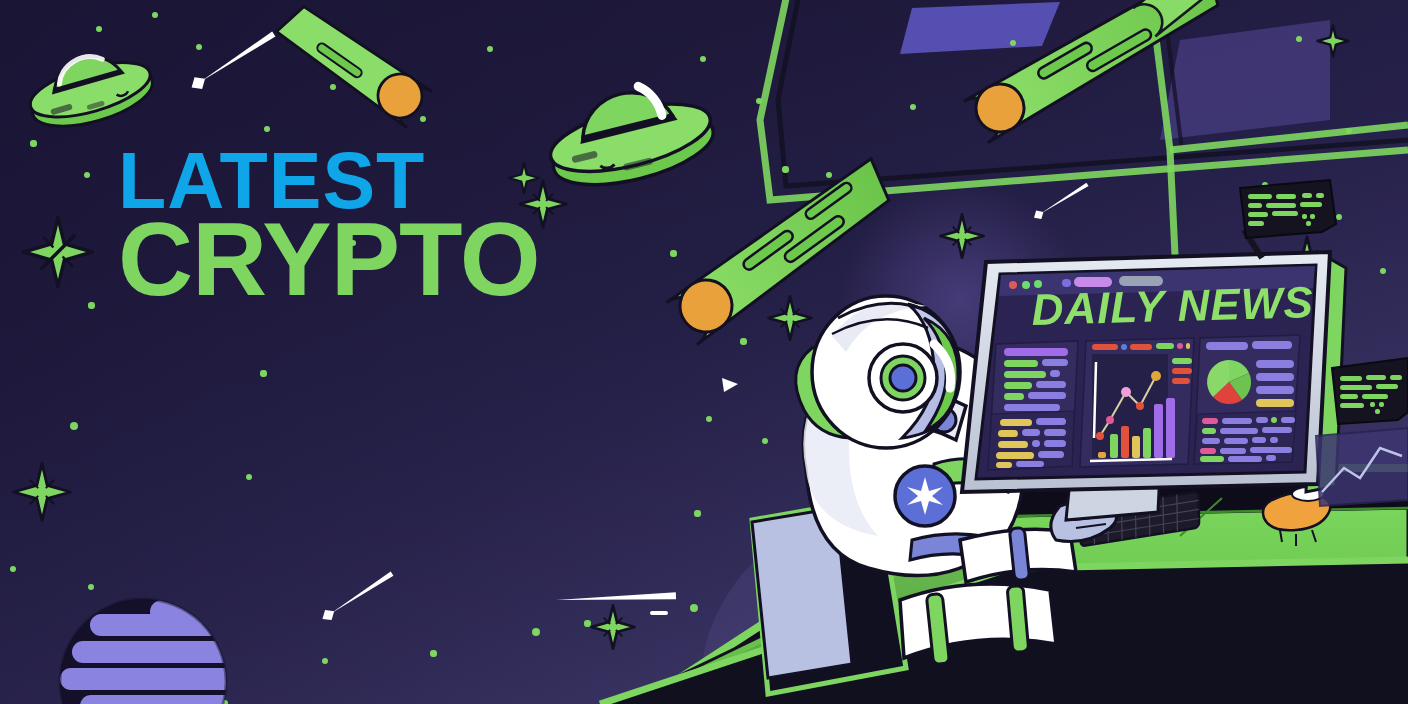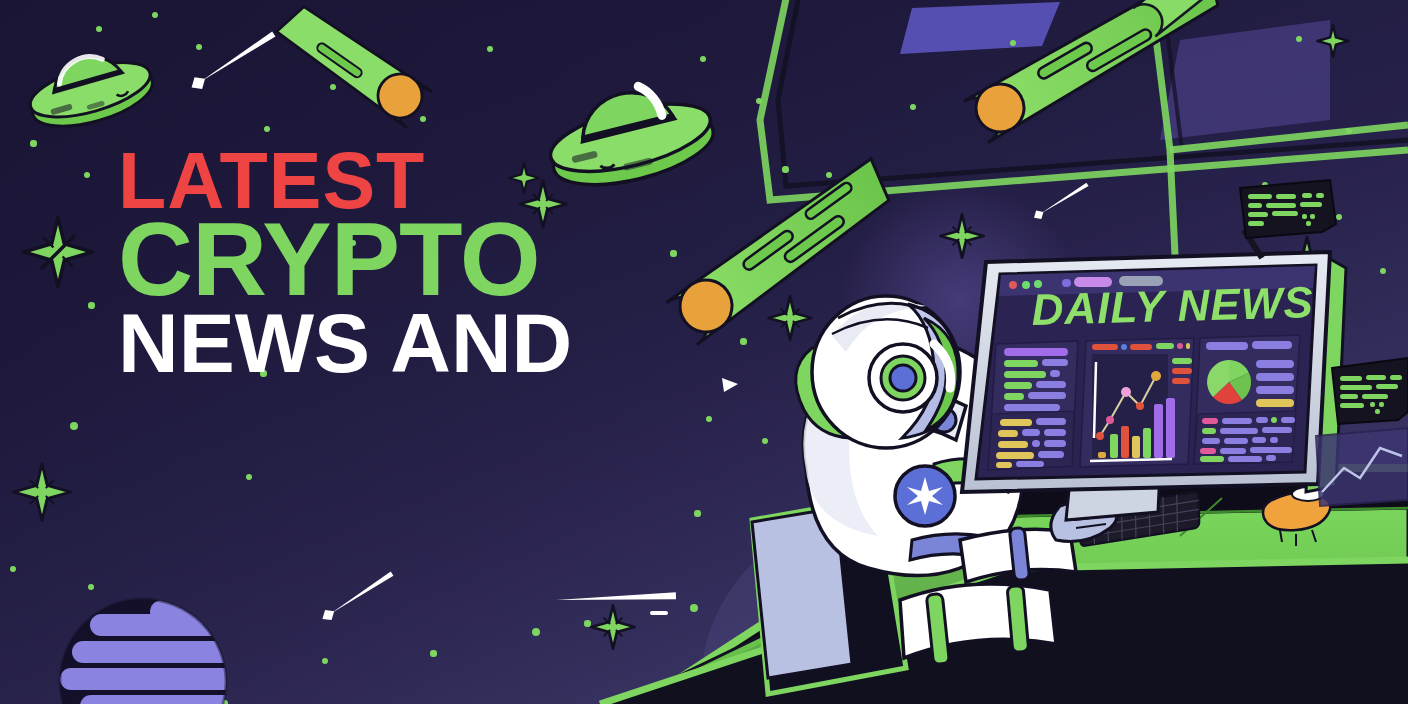--- a/index.html
+++ b/index.html
@@ -23,21 +23,21 @@
     pointer-events:none;
   }
   #headline .line {
     font-family:"Liberation Sans", sans-serif;
     font-weight:bold;
     letter-spacing:-0.5px;
     line-height:0.93;
     white-space:nowrap;
     text-transform:uppercase;
   }
-  #headline .l1 { font-size:79px; color:#ef4444; letter-spacing:1px; }
+  #headline .l1 { font-size:79px; color:#0ea5e9; letter-spacing:1px; }
   #headline .l2 { font-size:104px; color:#7ed661; letter-spacing:-1px; margin-top:-6px; }
   #headline .l3 { font-size:84px; color:#ffffff; letter-spacing:0px; margin-top:-4px; }
   #headline .l4 { font-size:96px; color:#7ed661; letter-spacing:-1px; margin-top:-2px; }
 
   
   .scr-title {
     font-family:"Liberation Sans", sans-serif;
     font-weight:bold; font-style:italic;
     font-size:44px;
     fill:#8ee06a;
@@ -603,16 +603,15 @@
 
     <g>
       <path d="M 1316 436 L 1408 428 L 1408 500 L 1320 506 Z" fill="#3c3570" opacity="0.85" stroke="#2a2454" stroke-width="2"></path>
       <path d="M 1322 492 L 1344 468 L 1360 478 L 1380 448 L 1402 456" fill="none" stroke="#bdc4e8" stroke-width="2.5"></path>
     </g>
   </svg>
 
   <div id="headline">
     <div class="line l1">LATEST</div>
     <div class="line l2">CRYPTO</div>
-    <div class="line l3">NEWS AND</div>
   </div>
 
 </div>
 
 </body></html>

